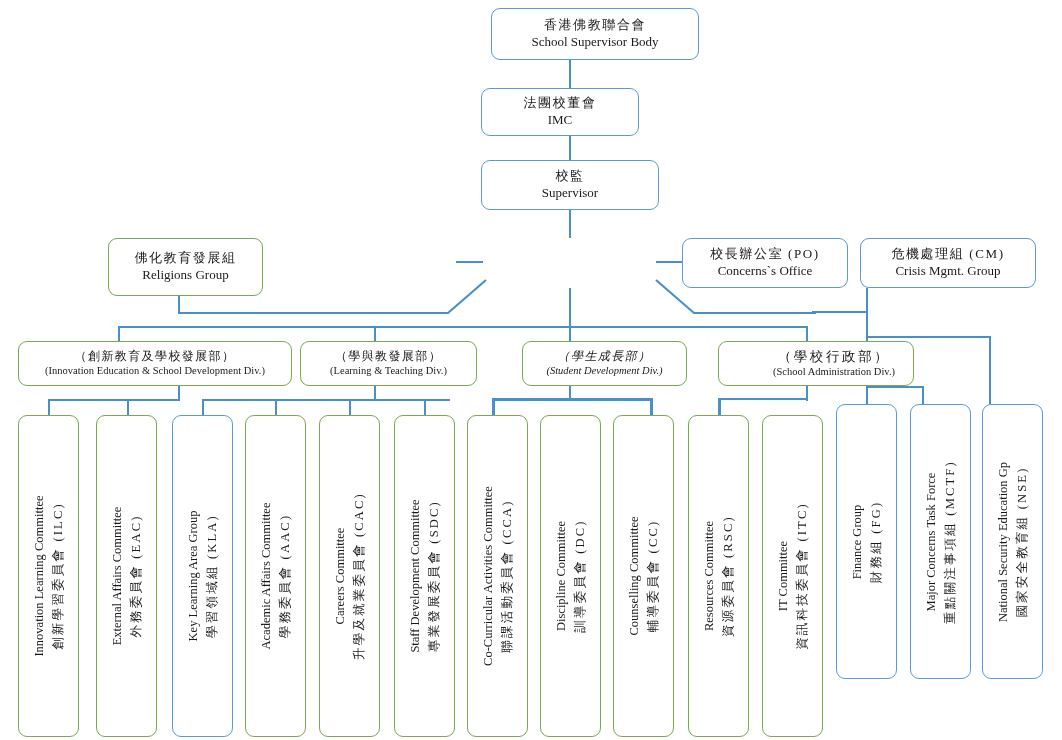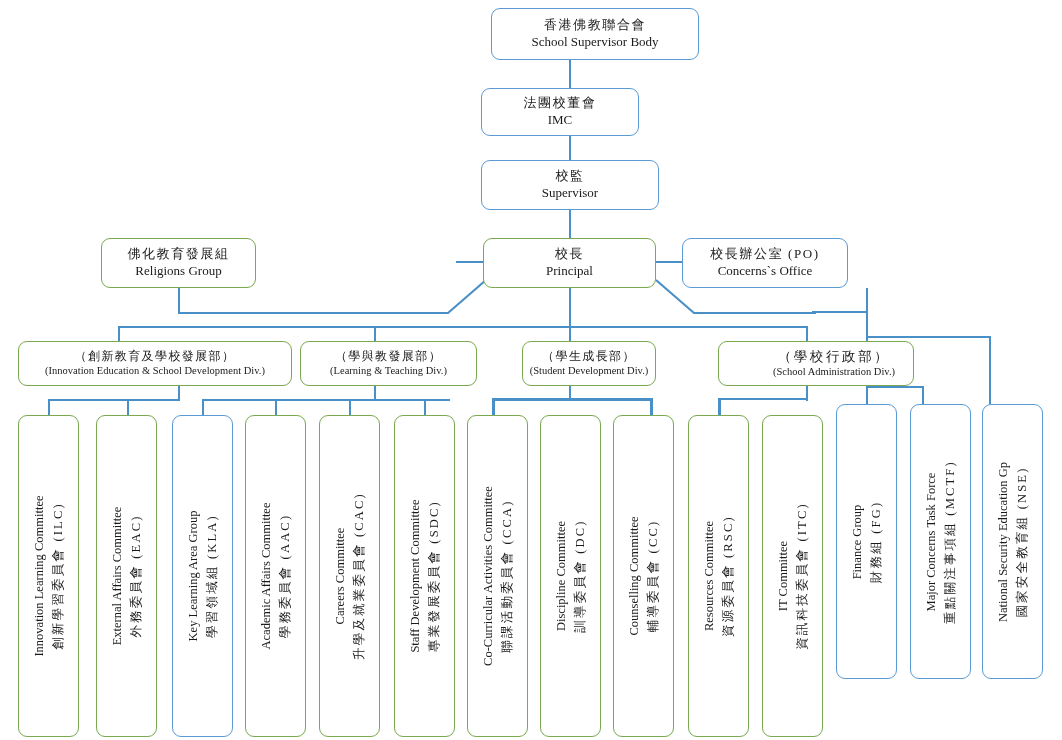--- a/index.html
+++ b/index.html
@@ -140,58 +140,58 @@
     </div>
   </div>
 
   <div class="node" style="left:481px;top:160px;width:178px;height:50px;">
     <div class="lbl">
       <span class="zh">校監</span>
       <span class="en">Supervisor</span>
     </div>
   </div>
 
-  <div class="node green" style="left:101px;top:238px;width:155px;height:50px;">
+  <div class="node green" style="left:108px;top:238px;width:155px;height:58px;">
     <div class="lbl">
       <span class="zh">佛化教育發展組</span>
       <span class="en">Religions Group</span>
     </div>
   </div>
 
 
-  <div class="node green" style="left:483px;top:238px;width:173px;height:50px;">
-    <div class="lbl">
-      <span class="zh">校長</span>
-      <span class="en">Principal</span>
-    </div>
-  </div>
 
   <div class="node" style="left:682px;top:238px;width:166px;height:50px;">
     <div class="lbl">
       <span class="zh">校長辦公室 (PO)</span>
       <span class="en">Concerns`s Office</span>
     </div>
   </div>
 
+  <div class="node" style="left:860px;top:238px;width:176px;height:50px;">
+    <div class="lbl">
+      <span class="zh">危機處理組 (CM)</span>
+      <span class="en">Crisis Mgmt. Group</span>
+    </div>
+  </div>
 
   <div class="node green div-node" style="left:300px;top:341px;width:177px;height:45px;">
     <div class="lbl">
       <span class="zh">（學與教發展部）</span>
       <span class="en">(Learning &amp; Teaching Div.)</span>
     </div>
   </div>
 
   <div class="node green div-node" style="left:18px;top:341px;width:274px;height:45px;">
     <div class="lbl">
       <span class="zh">（創新教育及學校發展部）</span>
       <span class="en">(Innovation Education &amp; School Development Div.)</span>
     </div>
   </div>
 
-  <div class="node green div-node" style="left:522px;top:341px;width:134px;height:45px;">
+  <div class="node green div-node" style="left:522px;top:341px;width:165px;height:45px;font-style:italic;">
     <div class="lbl">
       <span class="zh">（學生成長部）</span>
       <span class="en">(Student Development Div.)</span>
     </div>
   </div>
 
   <div class="node green div-node wide" style="left:718px;top:341px;width:196px;height:45px;padding-left:36px;">
     <div class="lbl">
       <span class="zh">（學校行政部）</span>
       <span class="en">(School Administration Div.)</span>

